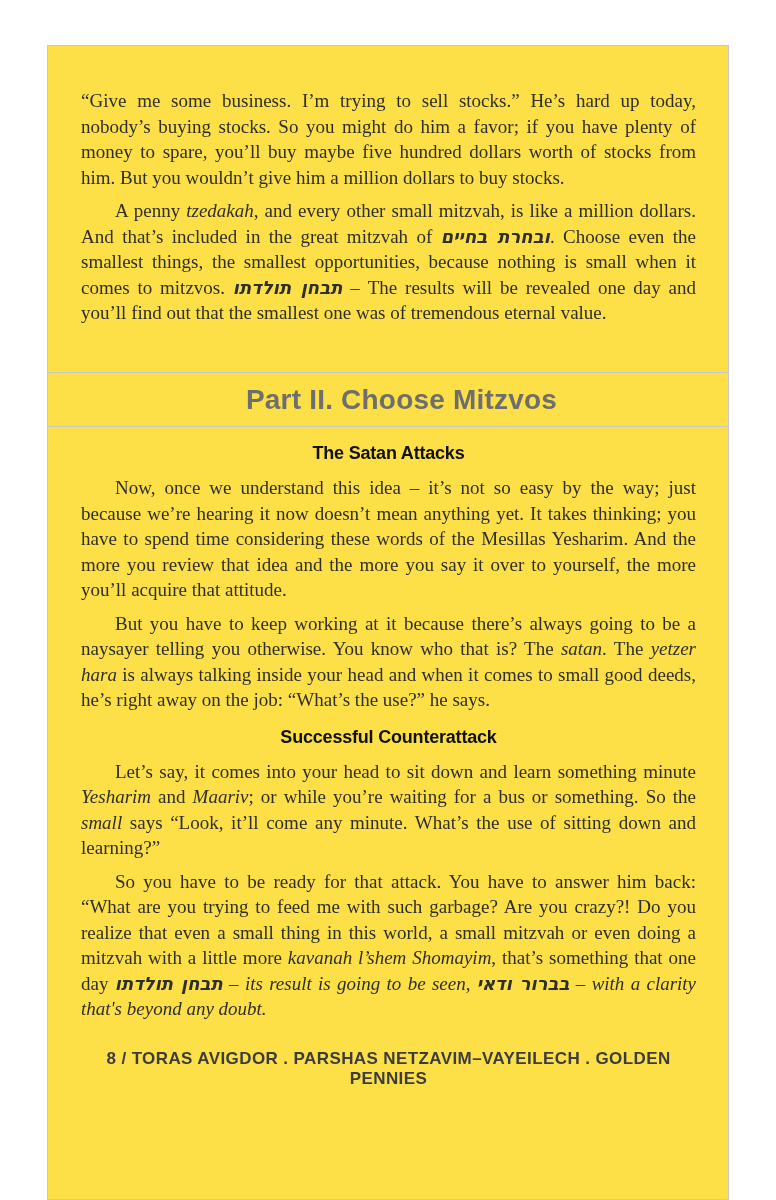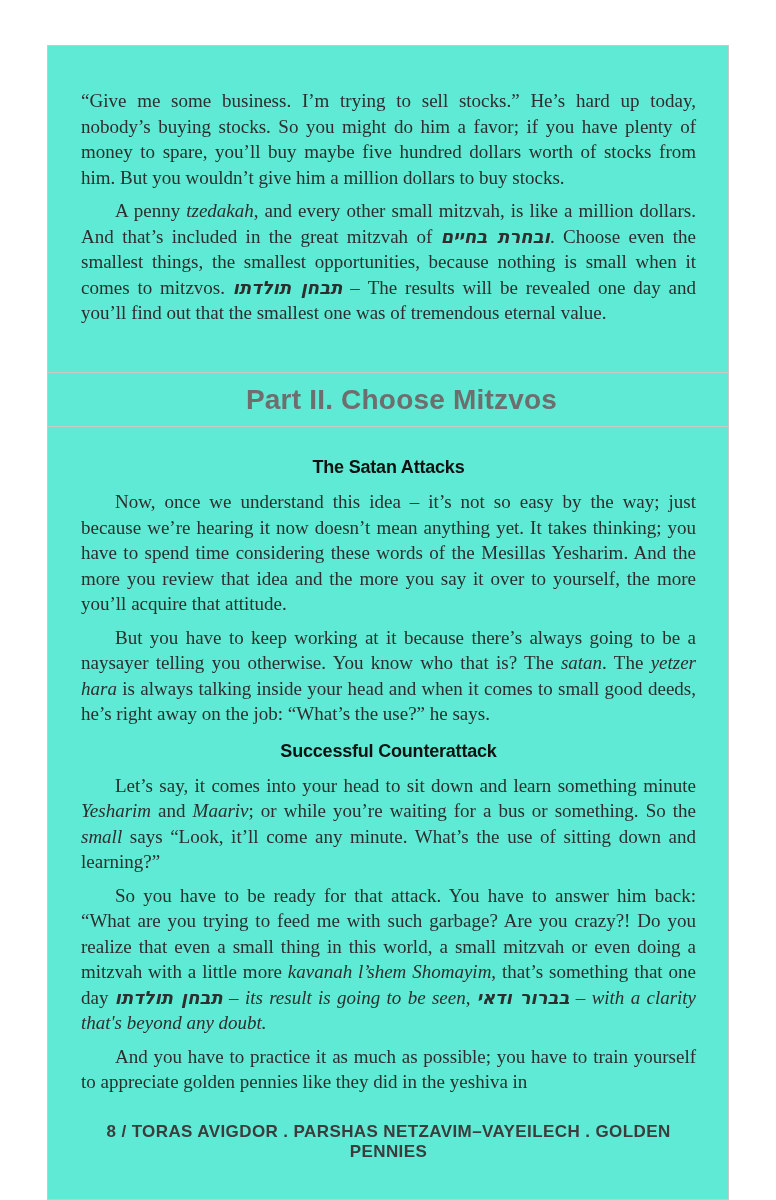--- a/index.html
+++ b/index.html
@@ -15,21 +15,21 @@
     position:relative;
     width:776px;height:1200px;
     background:#ffffff;
     overflow:hidden;
     font-family:"Liberation Serif", serif;
   }
   .box{
     position:absolute;
     left:47px;width:682px;
     border:1px solid var(--border);
-    background:#5eead4;
+    background:#fde047;
   }
   .intro-box{top:45px;height:328px;padding:42px 32px 0 33px;}
   .part-box{
     top:372px;height:55px;
     display:flex;align-items:center;justify-content:center;
   }
   .part-title{
     font-family:"Liberation Sans", sans-serif;
     font-weight:700;
     font-size:28px;
@@ -55,21 +55,21 @@
   }
   .subhead{
     font-family:"Liberation Sans", sans-serif;
     font-weight:700;
     font-size:18px;
     letter-spacing:-0.2px;
     color:var(--heading);
     text-align:center;
     margin:14px 0 11px 0;
   }
-  .main-box .subhead:first-child{margin-top:16px;}
+  .main-box .subhead:first-child{margin-top:2px;}
   .footer{
     font-family:"Liberation Sans", sans-serif;
     font-weight:700;
     font-size:17px;
     letter-spacing:0.4px;
     color:var(--footer-text);
     text-align:center;
     margin-top:27px;
   }
 </style>
@@ -90,18 +90,17 @@
   </div>
 
   <div class="box main-box">
     <div id="main-content">
         <h2 class="subhead">The Satan Attacks</h2>
         <p class="para indent"><span>Now, once we understand this idea – it’s not so easy by the way; just because we’re hearing it now doesn’t mean anything yet. It takes thinking; you have to spend time considering these words of the Mesillas Yesharim. And the more you review that idea and the more you say it over to yourself, the more you’ll acquire that attitude.</span></p>
         <p class="para indent"><span>But you have to keep working at it because there’s always going to be a naysayer telling you otherwise. You know who that is? The </span><span class="it">satan</span><span>. The </span><span class="it">yetzer hara</span><span> is always talking inside your head and when it comes to small good deeds, he’s right away on the job: “What’s the use?” he says.</span></p>
         <h2 class="subhead">Successful Counterattack</h2>
         <p class="para indent"><span>Let’s say, it comes into your head to sit down and learn something minute </span><span class="it">Yesharim</span><span> and </span><span class="it">Maariv</span><span>; or while you’re waiting for a bus or something. So the </span><span class="it">small</span><span> says “Look, it’ll come any minute. What’s the use of sitting down and learning?”</span></p>
         <p class="para indent"><span>So you have to be ready for that attack. You have to answer him back: “What are you trying to feed me with such garbage? Are you crazy?! Do you realize that even a small thing in this world, a small mitzvah or even doing a mitzvah with a little more </span><span class="it">kavanah l’shem Shomayim</span><span>, that’s something that one day </span><span class="heb">תבחן תולדתו</span><span> – </span><span class="it">its result is going to be seen</span><span>, </span><span class="heb">בברור ודאי</span><span> – </span><span class="it">with a clarity that's beyond any doubt.</span></p>
-        <p class="para indent"><span>And you have to practice it as much as possible; you have to train yourself to appreciate golden pennies like they did in the yeshiva in</span></p>
       </div>
     <div class="footer">8 / TORAS AVIGDOR . PARSHAS NETZAVIM–VAYEILECH . GOLDEN PENNIES</div>
   </div>
 
 </div>
 
 </body></html>

